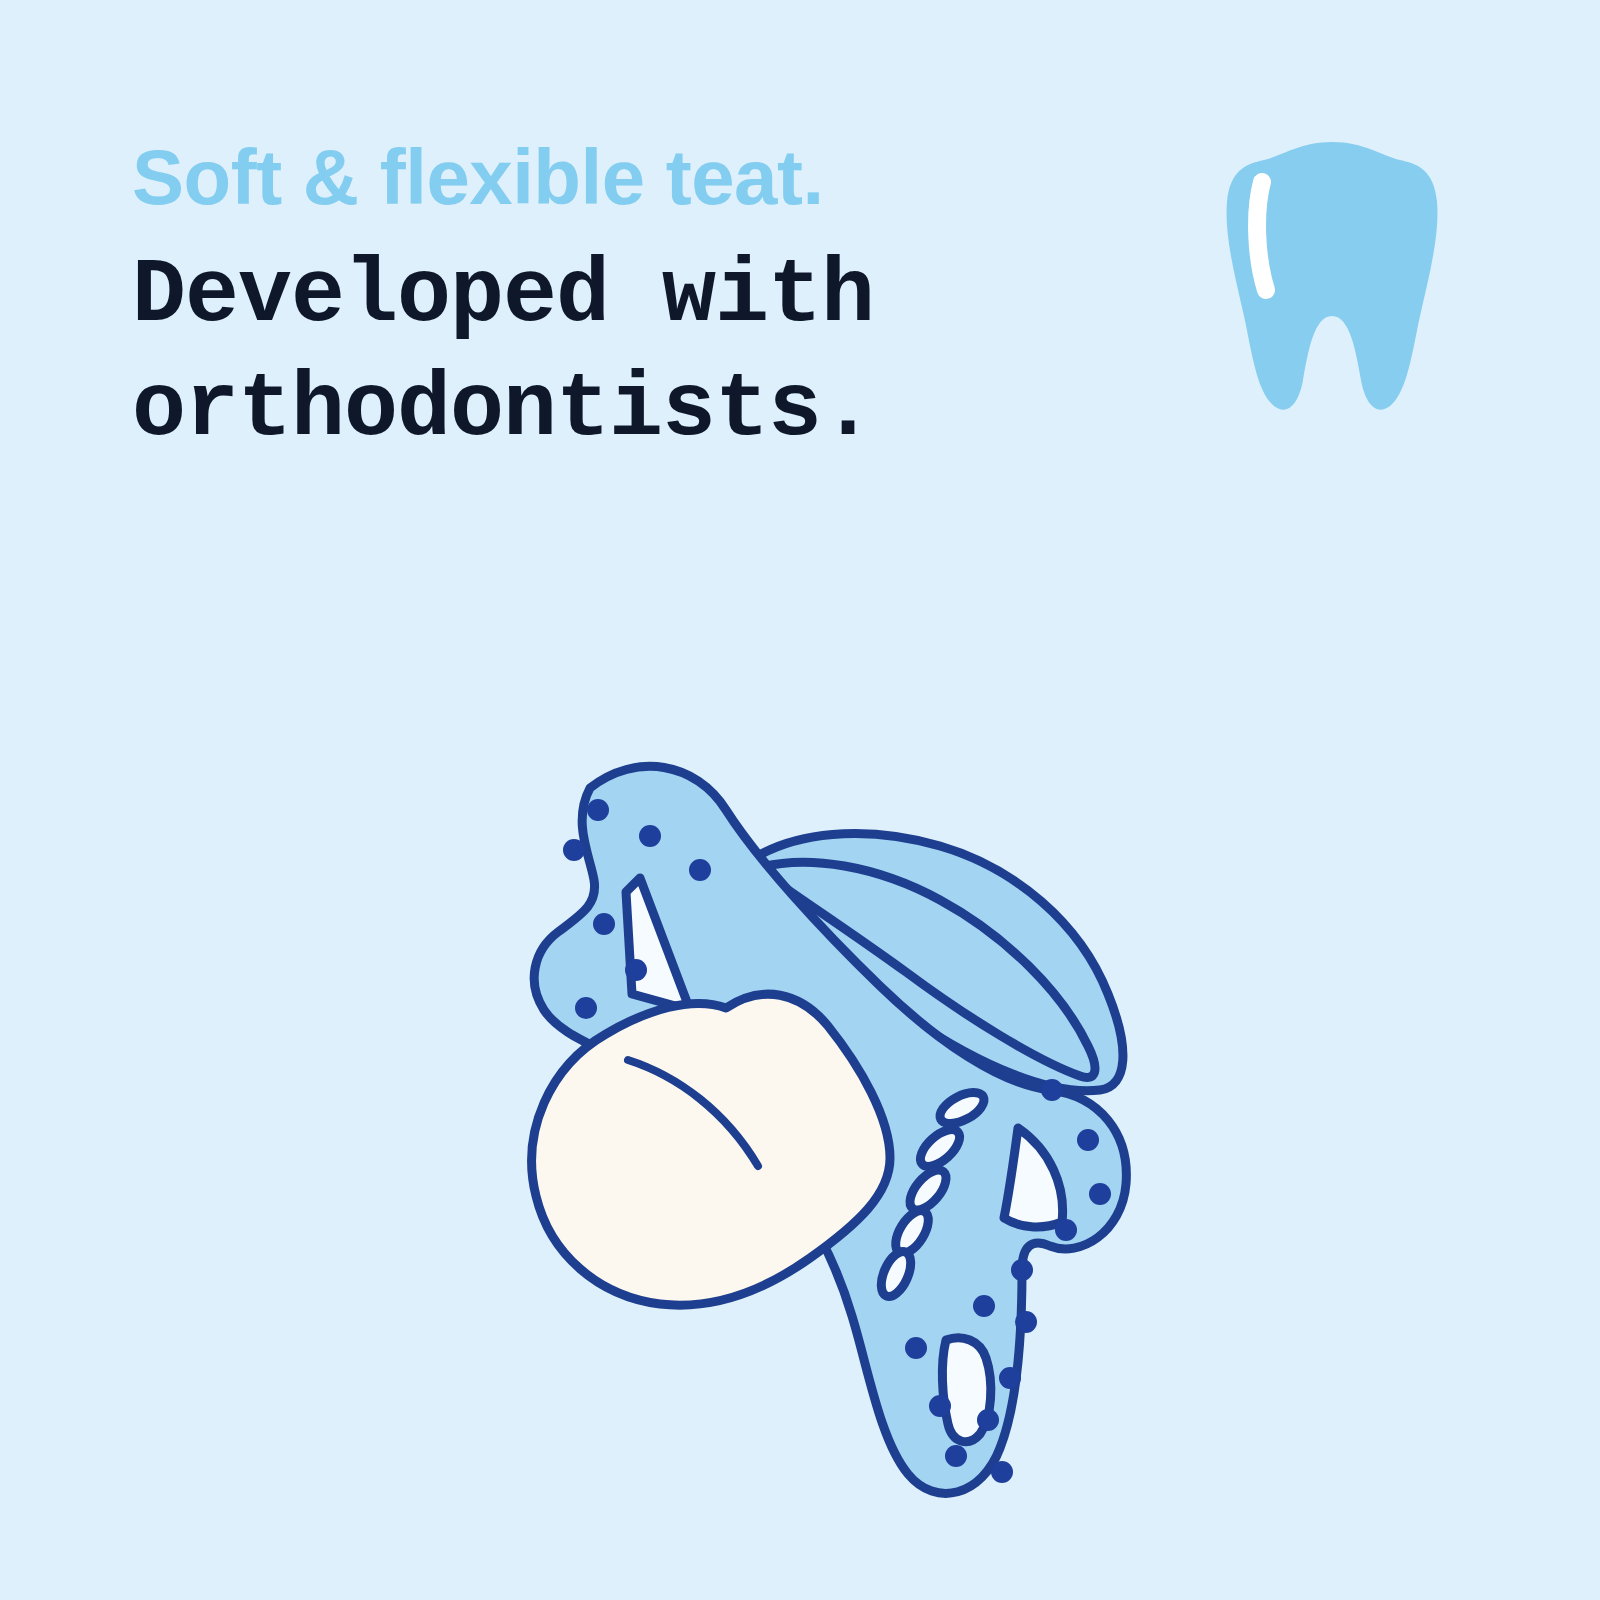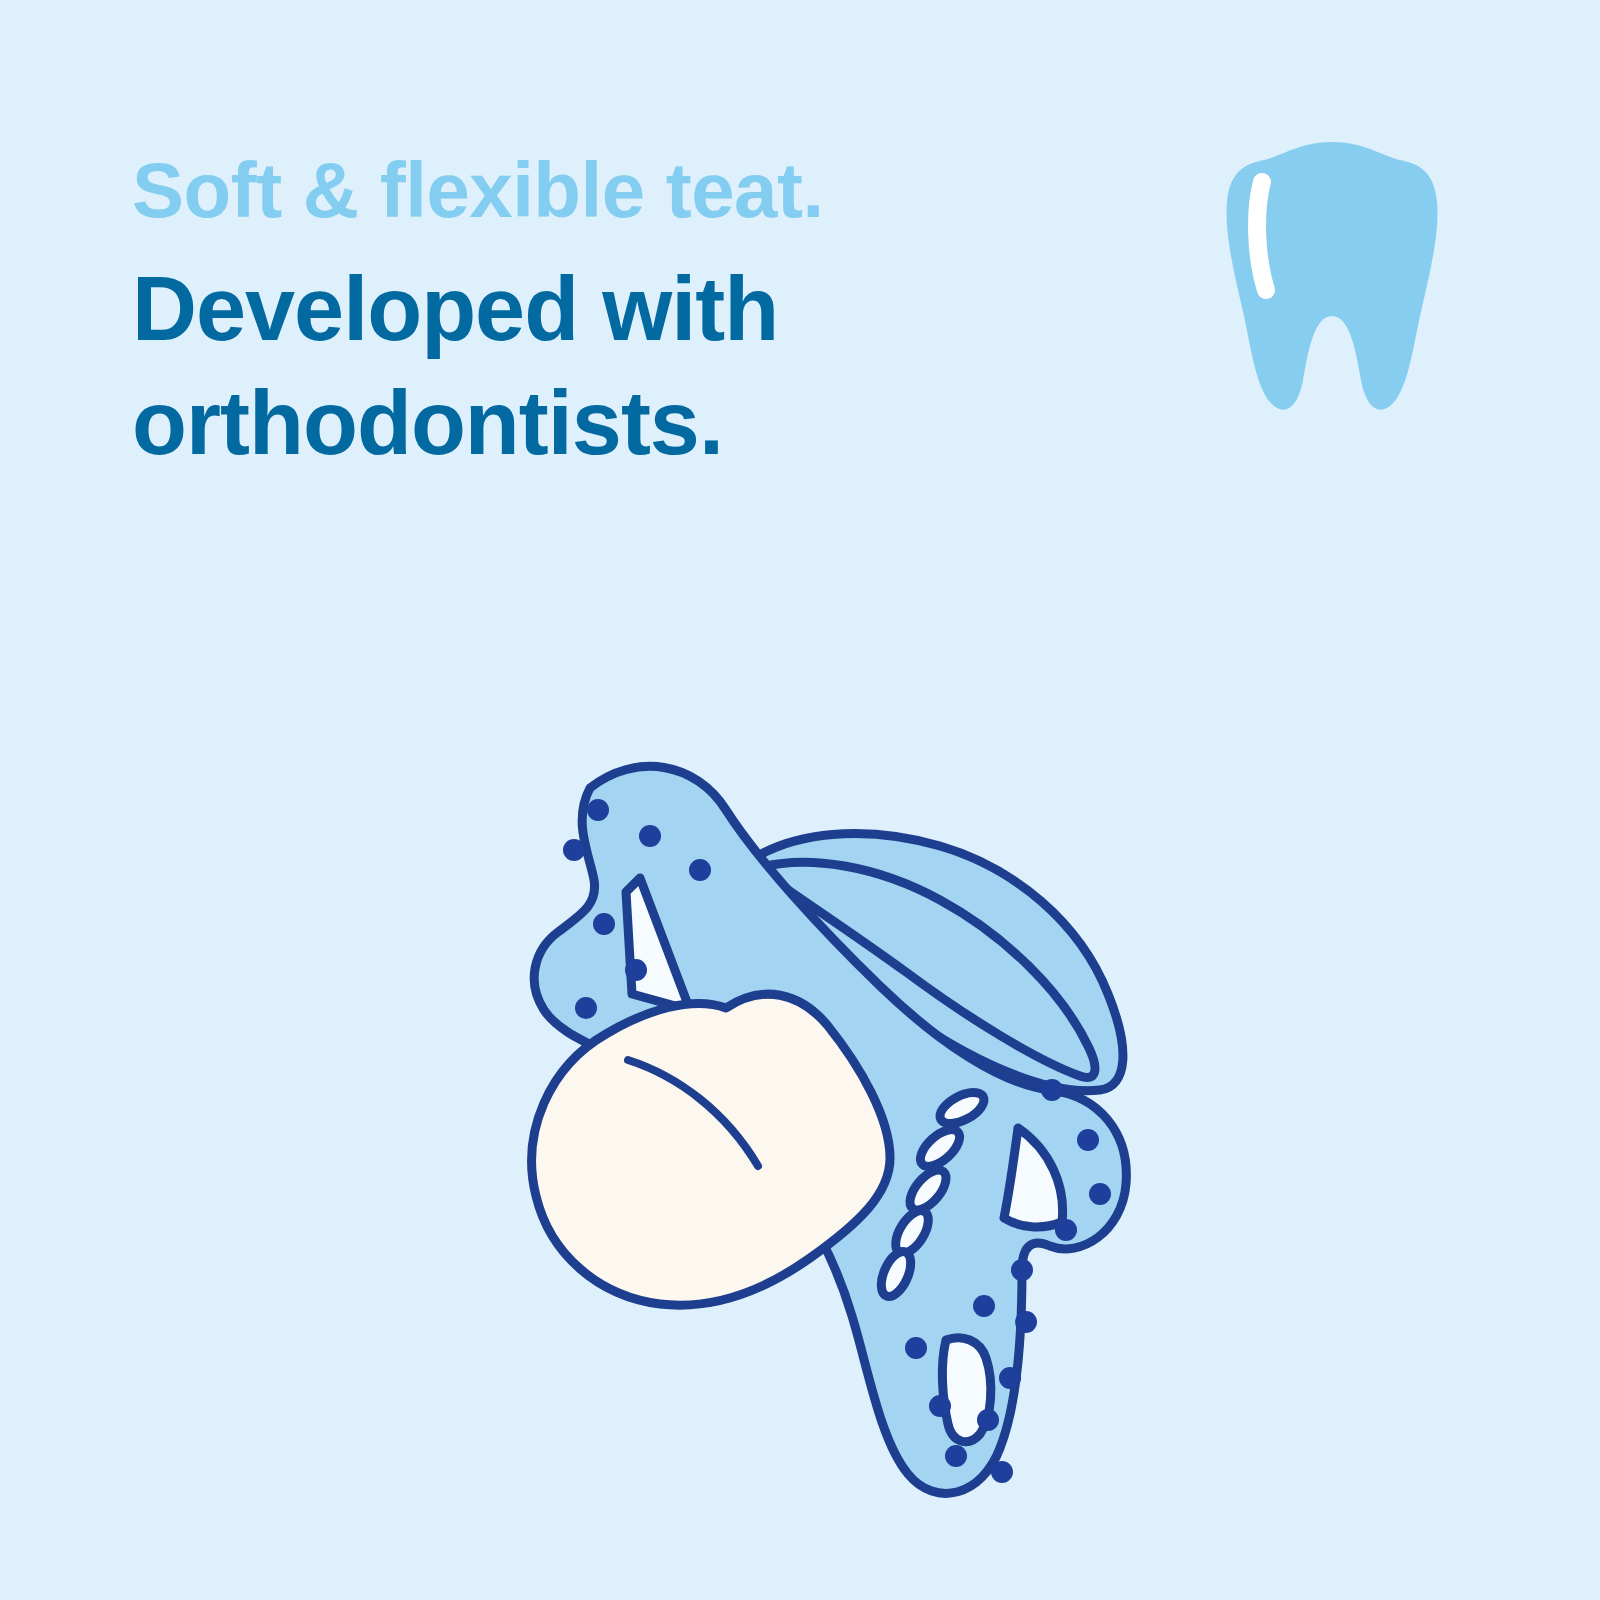--- a/index.html
+++ b/index.html
@@ -21,21 +21,21 @@
     width: 1600px;
     height: 1600px;
     background: #ddf0fb;
     overflow: hidden;
   }
 
   
   .copy-block {
     position: absolute;
     left: 132px;
-    top: 150px;
+    top: 137px;
     width: 1000px;
   }
 
   .eyebrow {
     font-size: 78px;
     line-height: 1.04;
     font-weight: 700;
     letter-spacing: -0.5px;
     color: #83cdf0;
     margin: 0 0 22px 0;
@@ -83,21 +83,21 @@
   }
 </style>
 </head>
 <body style="background: rgb(221, 240, 251);">
 
 <div id="stage" style="background: rgb(221, 240, 251);">
 
   <div class="copy-block">
     <p class="eyebrow" style="color: rgb(131, 205, 240);">Soft &amp; flexible teat.</p>
 
-    <h1 class="headline" style="color: #0369a1;">
+    <h1 class="headline" style="color: #0f172a; font-family: Liberation Mono, monospace;">
       <span class="hl-line">Developed with</span>
       <span class="hl-line">orthodontists.</span>
     </h1>
   </div>
 
   <div class="tooth-icon">
     <svg viewBox="0 0 220 290" width="220" height="290" aria-hidden="true">
       <path d="M 110 12
                C 142 12, 160 26, 178 30
                C 196 34, 212 40, 215 72

